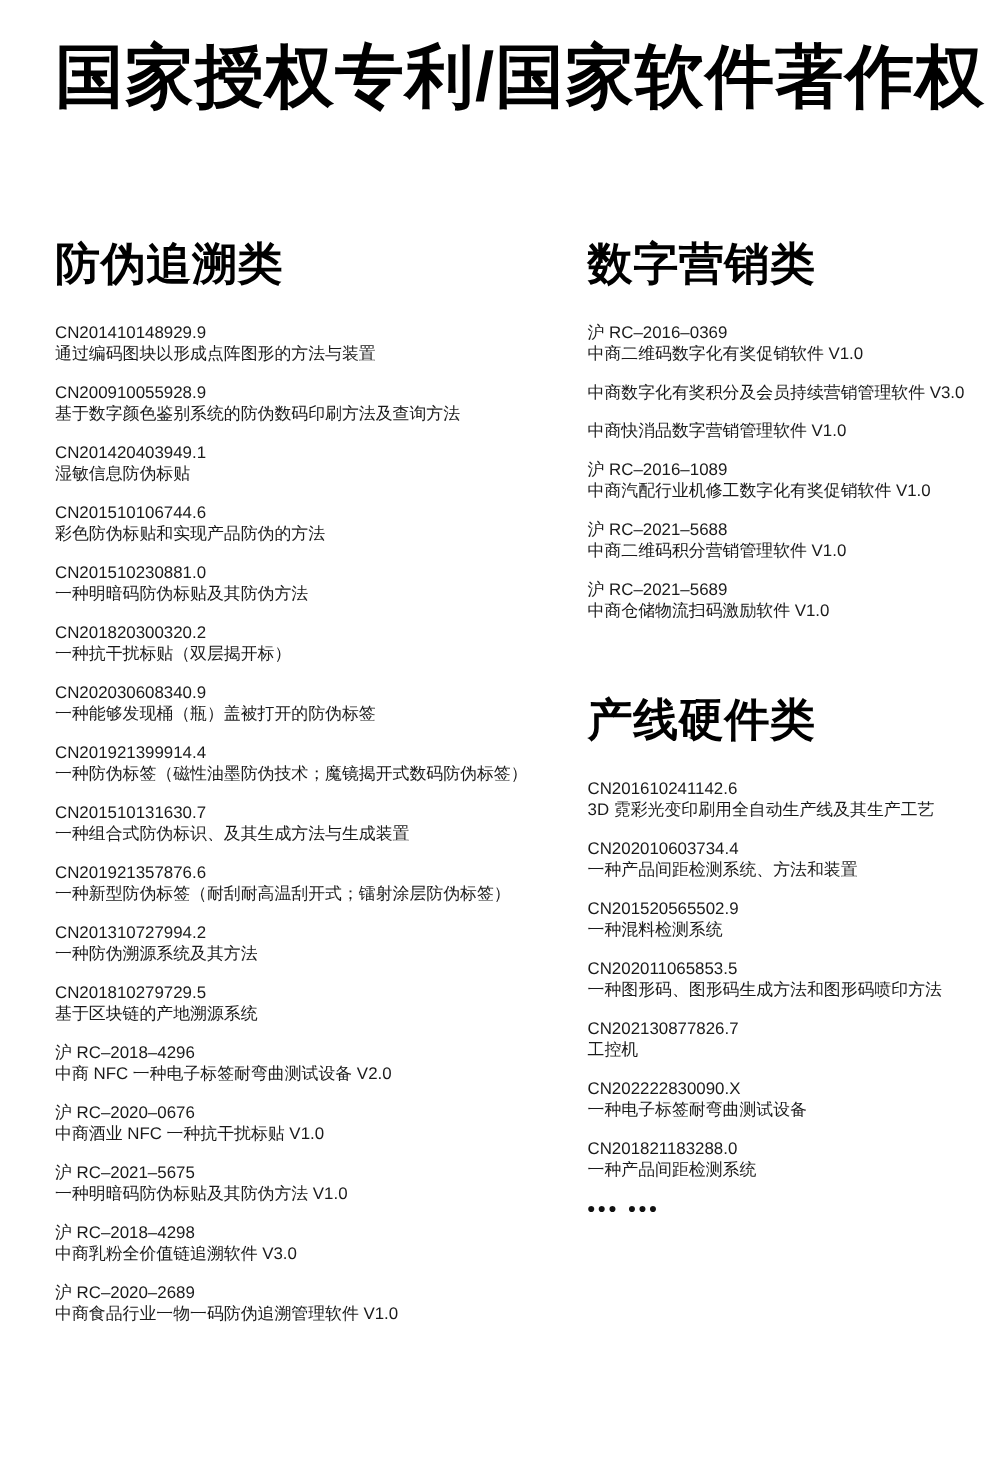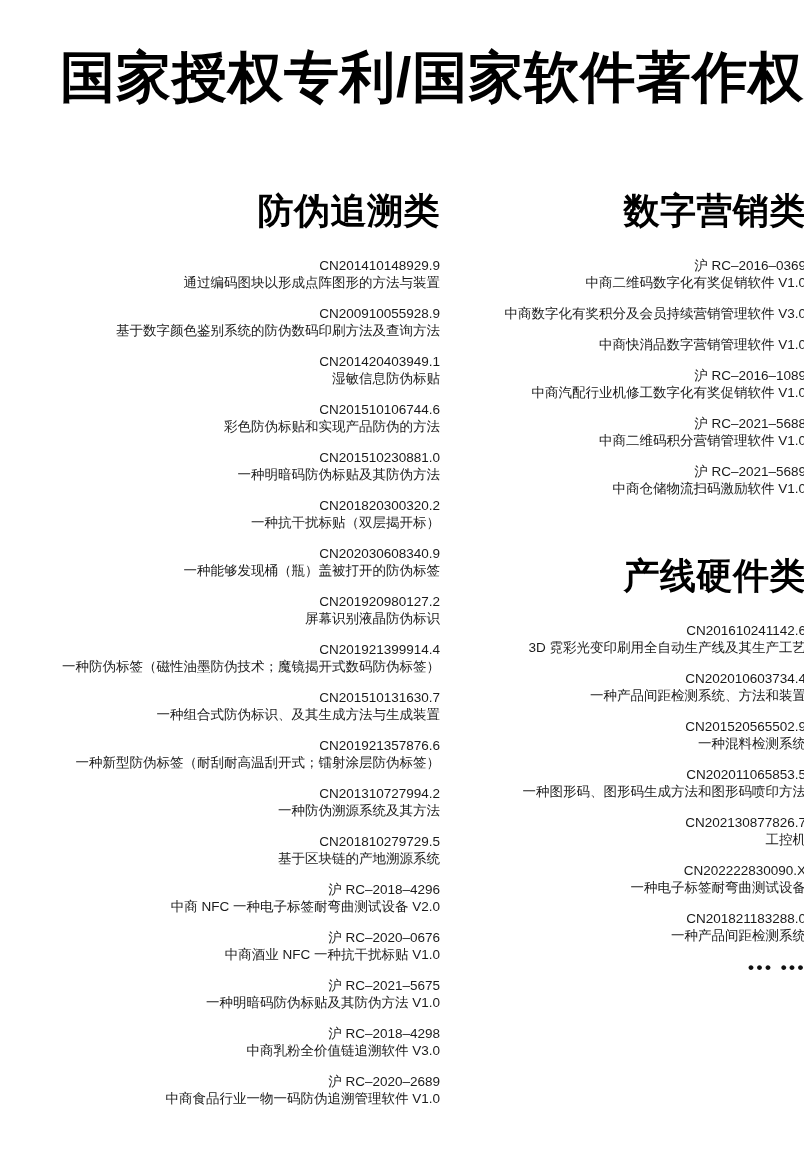--- a/index.html
+++ b/index.html
@@ -10,29 +10,29 @@
     height: 1168px;
     background: #ffffff;
     color: #1a1a1a;
     font-family: "Liberation Sans", sans-serif;
     overflow: hidden;
   }
   .title {
     position: absolute;
     left: 44px;
     top: 28px;
-    margin: 16px;
+    margin: 0;
     font-size: 55px;
     line-height: 1.2;
     font-weight: 800;
     letter-spacing: 1px;
     color: #000000;
     white-space: nowrap;
   }
-  .col { position: absolute; top: 190px; text-align: right; }
+  .col { position: absolute; top: 190px; }
   .col-left  { left: 44px;  width: 396px; }
   .col-right { left: 470px; width: 336px; }
   .sec-heading {
     margin: 0 0 25px 0;
     font-size: 36px;
     line-height: 42px;
     font-weight: 800;
     letter-spacing: 0.5px;
     color: #000000;
     white-space: nowrap;
@@ -89,24 +89,20 @@
           </div>
           <div class="item">
             <div class="code">CN201820300320.2</div>
             <div class="desc">一种抗干扰标贴（双层揭开标）</div>
           </div>
           <div class="item">
             <div class="code">CN202030608340.9</div>
             <div class="desc">一种能够发现桶（瓶）盖被打开的防伪标签</div>
           </div>
           <div class="item">
-            <div class="code">CN201920980127.2</div>
-            <div class="desc">屏幕识别液晶防伪标识</div>
-          </div>
-          <div class="item">
             <div class="code">CN201921399914.4</div>
             <div class="desc">一种防伪标签（磁性油墨防伪技术；魔镜揭开式数码防伪标签）</div>
           </div>
           <div class="item">
             <div class="code">CN201510131630.7</div>
             <div class="desc">一种组合式防伪标识、及其生成方法与生成装置</div>
           </div>
           <div class="item">
             <div class="code">CN201921357876.6</div>
             <div class="desc">一种新型防伪标签（耐刮耐高温刮开式；镭射涂层防伪标签）</div>

